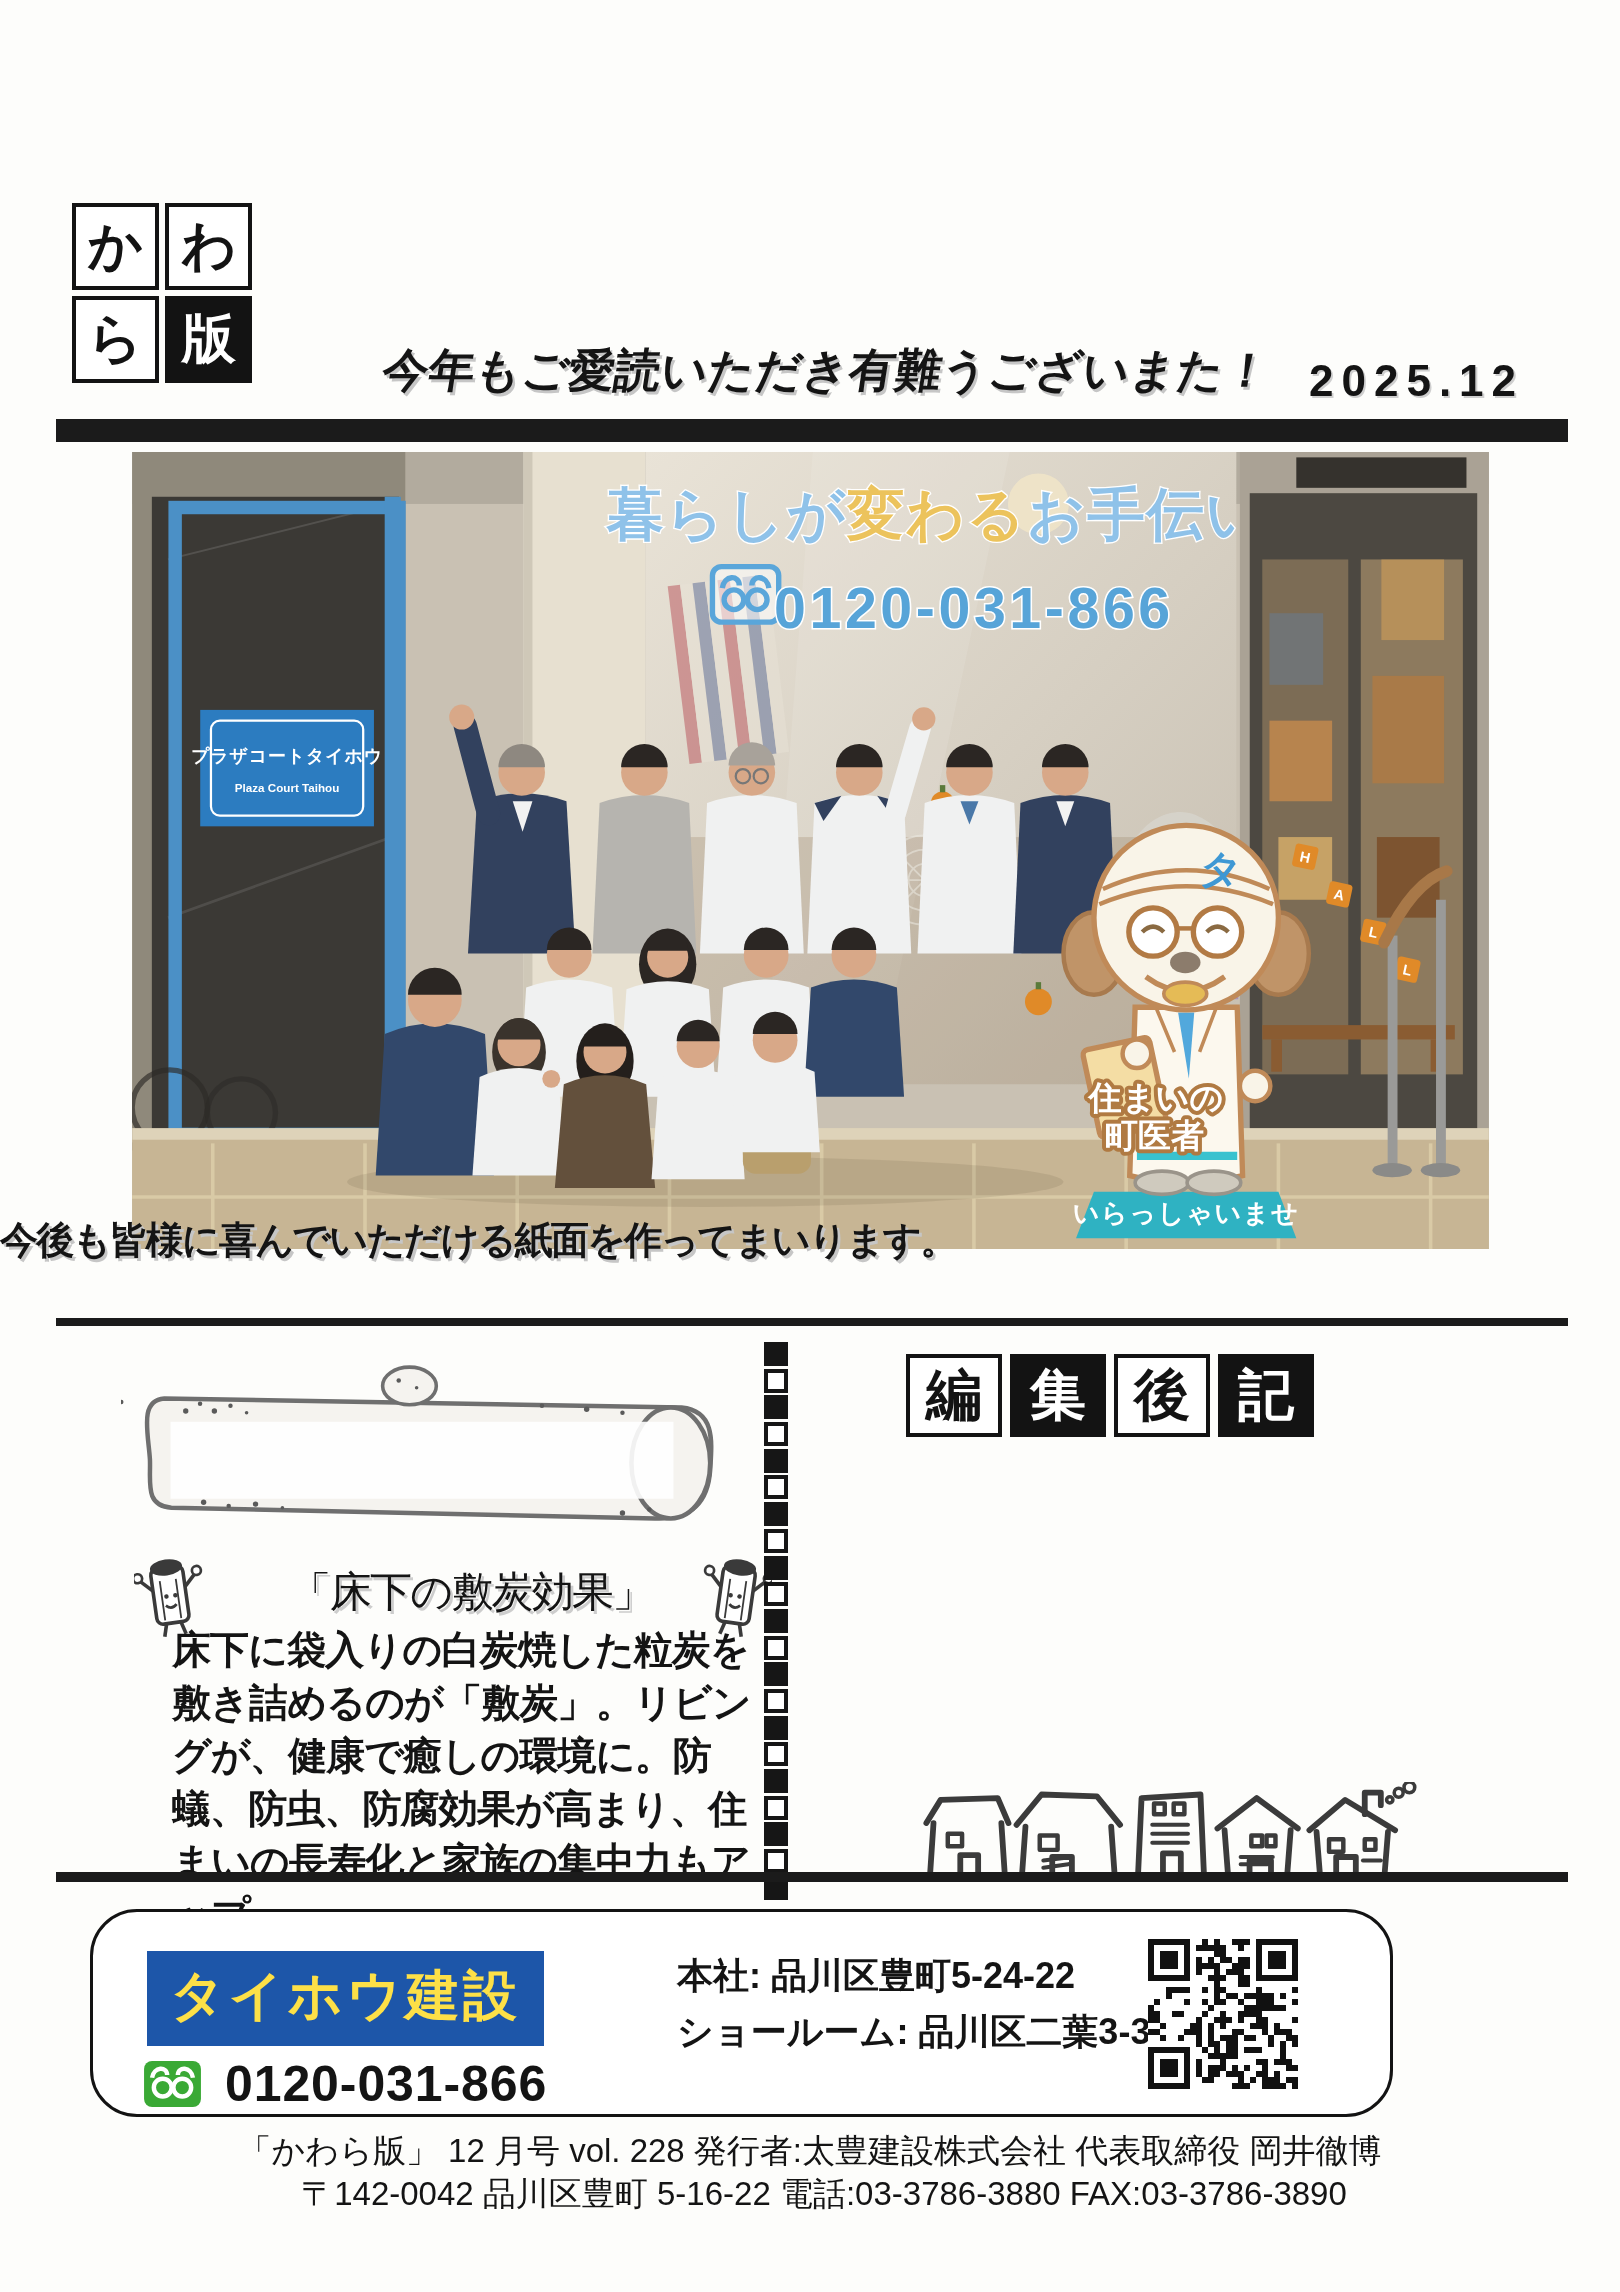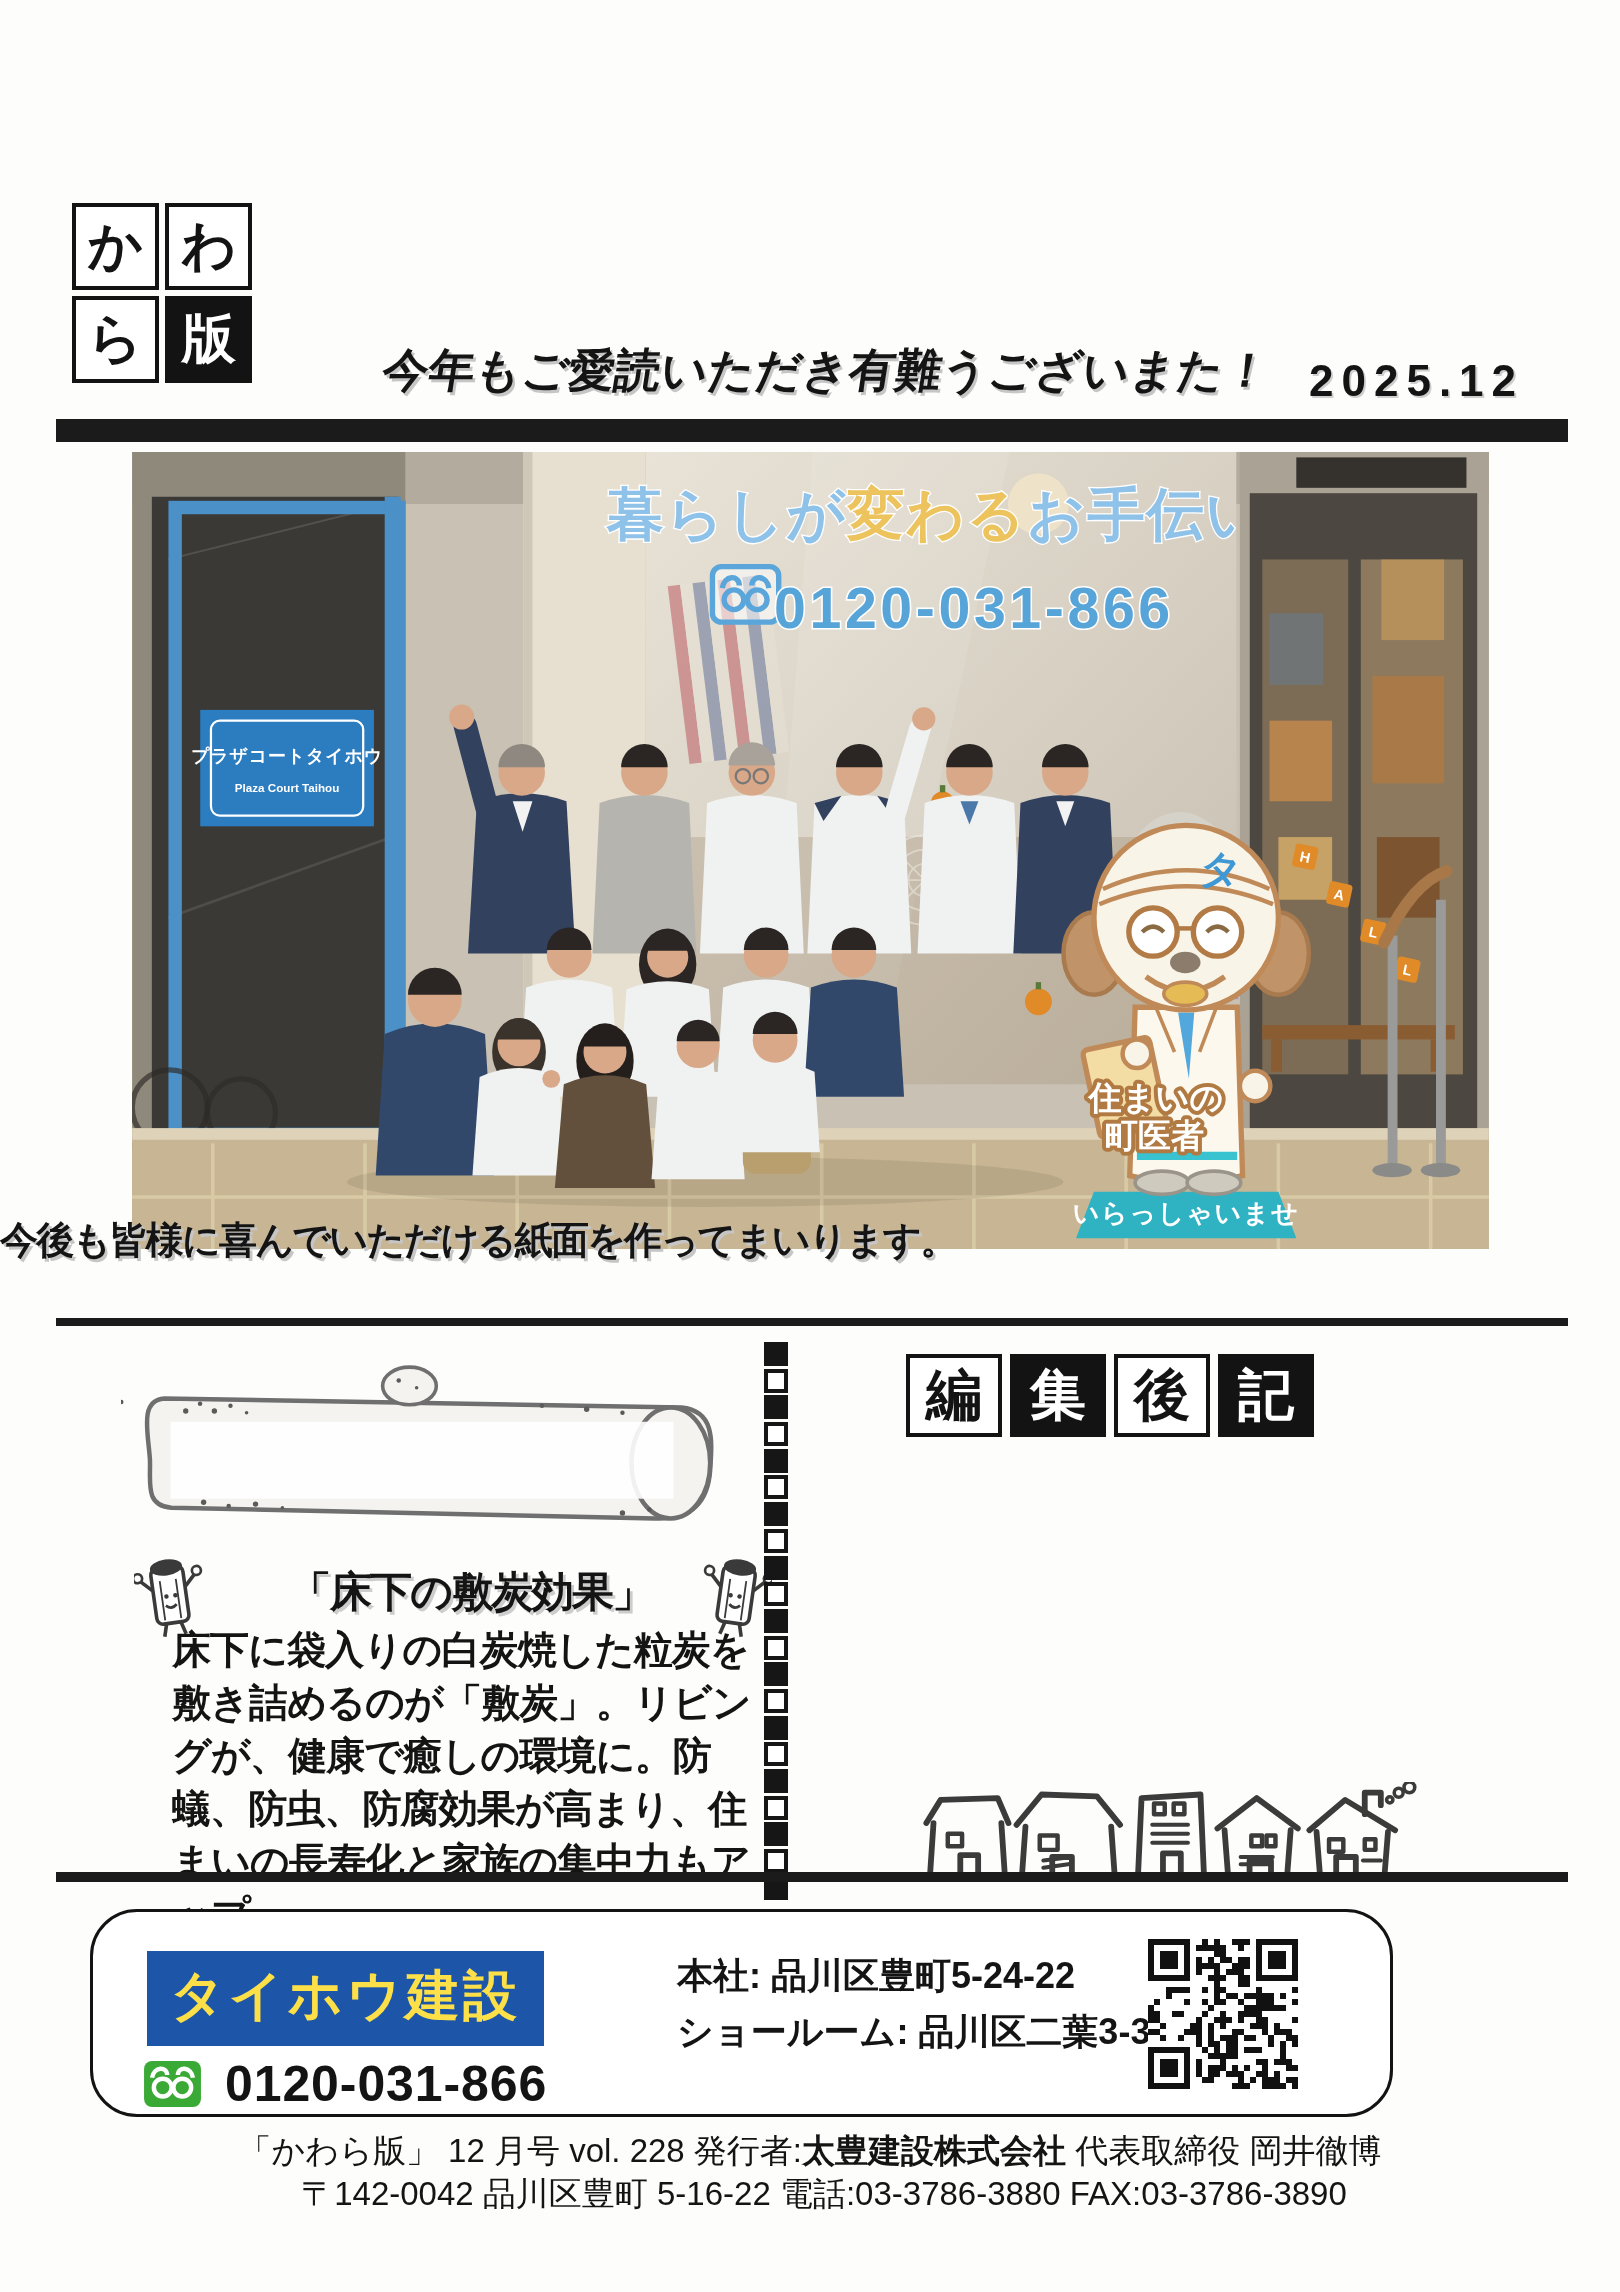--- a/index.html
+++ b/index.html
@@ -42,21 +42,21 @@
 
   .photo-caption{position:absolute;left:0;top:1215px;width:1620px;text-align:left;
                  font-size:38px;font-weight:900;letter-spacing:-1.8px;text-shadow:2.7px 2.7px 0 #c6c6c6;}
 
   
   .charcoal-banner{position:absolute;left:121px;top:1343px;width:636px;height:213px;}
   .charcoal-title{position:absolute;left:170px;top:1415px;width:502px;text-align:center;
                   font-size:61px;font-weight:900;letter-spacing:1.8px;text-shadow:2.7px 2.7px 0 #c9c9c9;}
   .charcoal-subrow{position:absolute;left:134px;top:1542px;width:638px;display:flex;
                    align-items:center;justify-content:space-between;}
-  .charcoal-subtitle{font-size:42px;font-weight:700;letter-spacing:-1.8px;text-shadow:2.7px 2.7px 0 #cdcdcd;margin-left:36px;}
+  .charcoal-subtitle{font-size:42px;font-weight:400;letter-spacing:-1.8px;text-shadow:2.7px 2.7px 0 #cdcdcd;margin-left:36px;}
   .charcoal-body{position:absolute;left:172px;top:1623px;width:598px;font-size:39px;line-height:53px;
                  font-weight:600;letter-spacing:-0.9px;}
 
   
   .divider-squares{position:absolute;left:764px;top:1342px;display:flex;flex-direction:column;gap:2.7px;}
   .sq{width:24px;height:24px;box-sizing:border-box;}
   .sq.f{background:#161616;}
   .sq.o{background:#fff;border:4.5px solid #161616;}
 
   
@@ -73,21 +73,21 @@
             border:3.6px solid #131313;border-radius:47px;}
   .company-plate{position:absolute;left:54px;top:39px;background:#1d56a9;color:#fde047;
                  font-size:54px;font-weight:900;letter-spacing:3.6px;padding:9px 23px 12.5px;}
   .freedial-row{position:absolute;left:50px;top:143px;display:flex;align-items:center;gap:23px;}
   .phone-number{font-size:50px;font-weight:900;letter-spacing:0.9px;}
   .addresses{position:absolute;left:584px;top:36px;font-size:36px;font-weight:800;line-height:56px;white-space:nowrap;}
   .qr-wrap{position:absolute;left:1055px;top:27px;width:150px;height:150px;}
 
   
   .footer-line{position:absolute;left:0;width:1620px;text-align:center;font-size:33px;font-weight:500;letter-spacing:0px;}
-  .footer-line b{font-weight:700;}
+  .footer-line b{font-weight:400;}
   .fl1{top:2129px;}
   .fl2{top:2172px;margin-left:14px;}
 </style>
 </head>
 <body>
 
 <div class="page">
 
   <div class="logo-grid">
     <div class="logo-tile">か</div>

